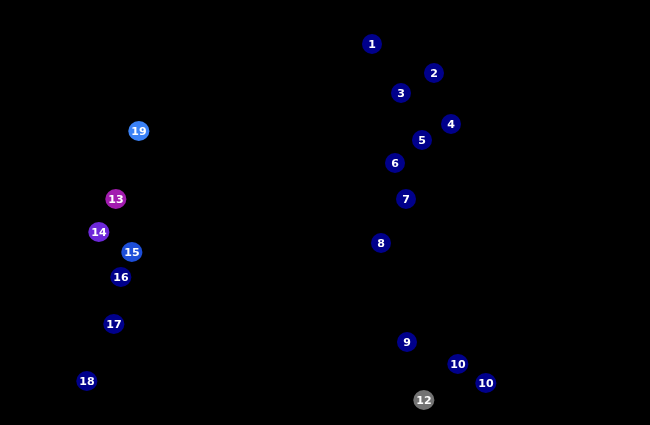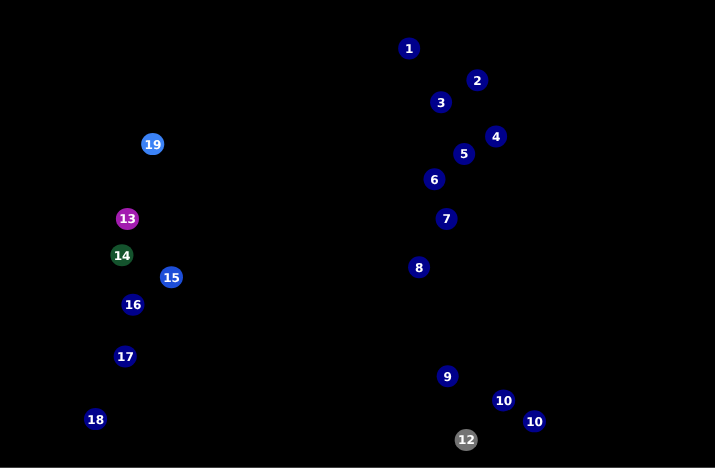--- a/index.html
+++ b/index.html
@@ -43,23 +43,23 @@
 <div class="stage" id="stage" style="background: rgb(0, 0, 0);">
     <div class="marker" style="left: 372px; top: 44px; background: rgb(0, 0, 139); color: rgb(255, 255, 255);">1</div>
     <div class="marker" style="left: 434px; top: 73px; background: rgb(0, 0, 139); color: rgb(255, 255, 255);">2</div>
     <div class="marker" style="left: 401px; top: 93px; background: rgb(0, 0, 139); color: rgb(255, 255, 255);">3</div>
     <div class="marker" style="left: 451px; top: 124px; background: rgb(0, 0, 139); color: rgb(255, 255, 255);">4</div>
     <div class="marker" style="left: 139px; top: 131px; background: #3b82f6; color: rgb(255, 255, 255);">19</div>
     <div class="marker" style="left: 422px; top: 140px; background: rgb(0, 0, 139); color: rgb(255, 255, 255);">5</div>
     <div class="marker" style="left: 395px; top: 163px; background: rgb(0, 0, 139); color: rgb(255, 255, 255);">6</div>
     <div class="marker" style="left: 116px; top: 199px; background: #a21caf; color: rgb(255, 255, 255);">13</div>
     <div class="marker" style="left: 406px; top: 199px; background: rgb(0, 0, 139); color: rgb(255, 255, 255);">7</div>
-    <div class="marker" style="left: 111px; top: 232px; background: #14532d; color: rgb(255, 255, 255);">14</div>
+    <div class="marker" style="left: 99px; top: 232px; background: #6d28d9; color: rgb(255, 255, 255);">14</div>
     <div class="marker" style="left: 381px; top: 243px; background: rgb(0, 0, 139); color: rgb(255, 255, 255);">8</div>
-    <div class="marker" style="left: 132px; top: 252px; background: #1d4ed8; color: rgb(255, 255, 255); margin-left: 24px;">15</div>
+    <div class="marker" style="left: 132px; top: 252px; background: #1d4ed8; color: rgb(255, 255, 255);">15</div>
     <div class="marker" style="left: 121px; top: 277px; background: rgb(0, 0, 139); color: rgb(255, 255, 255);">16</div>
     <div class="marker" style="left: 114px; top: 324px; background: rgb(0, 0, 139); color: rgb(255, 255, 255);">17</div>
     <div class="marker" style="left: 407px; top: 342px; background: rgb(0, 0, 139); color: rgb(255, 255, 255);">9</div>
     <div class="marker" style="left: 458px; top: 364px; background: rgb(0, 0, 139); color: rgb(255, 255, 255); text-align: center;">10</div>
     <div class="marker" style="left: 87px; top: 381px; background: rgb(0, 0, 139); color: rgb(255, 255, 255);">18</div>
     <div class="marker" style="left: 486px; top: 383px; background: rgb(0, 0, 139); color: rgb(255, 255, 255);">10</div>
     <div class="marker" style="left: 424px; top: 400px; background: #737373; color: rgb(255, 255, 255);">12</div>
   </div>
 
 </body></html>

